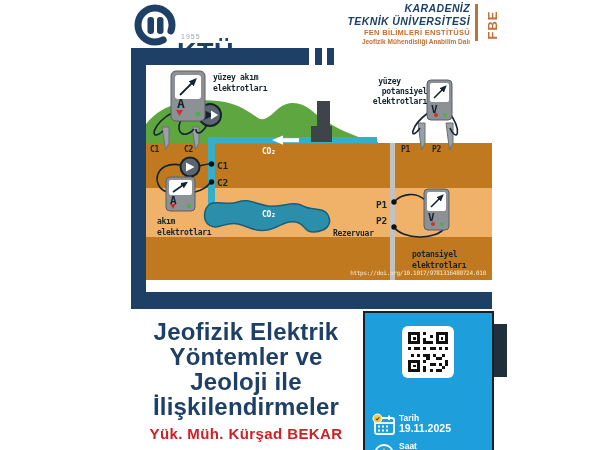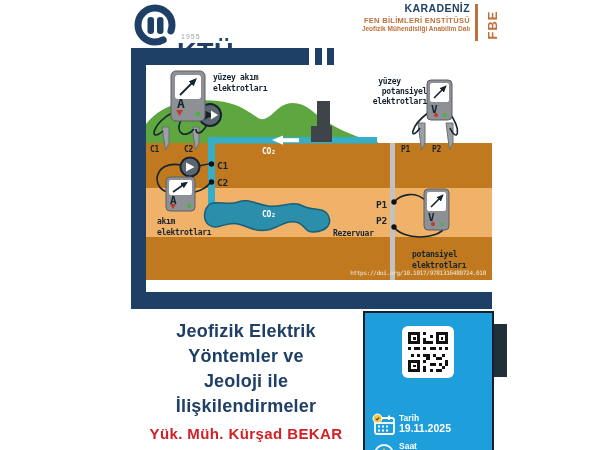--- a/index.html
+++ b/index.html
@@ -3,40 +3,40 @@
 <meta charset="utf-8">
 <style>
   html,body{margin:0;padding:0;background:#ffffff;}
   .stage{position:relative;width:600px;height:450px;overflow:hidden;background:#fff;
          font-family:"Liberation Sans",sans-serif;}
   .abs{position:absolute;}
   
   .ktu-wordmark{left:177px;top:4px;font-weight:bold;font-size:27px;color:var(--navy);letter-spacing:.5px;margin-top:34px;}
   .ktu-year{left:181px;top:33px;font-size:7px;color:#9aa4ad;letter-spacing:1px;}
   .hdr-block{right:130px;top:3px;width:220px;text-align:right;line-height:1;}
-  .hdr-uni{font-weight:bold;font-size:10.5px;color:var(--navy);letter-spacing:.4px;margin-bottom:2px;}
+  .hdr-uni{font-weight:bold;font-size:10.5px;color:var(--navy);letter-spacing:.4px;margin-bottom:2px;font-style:italic;}
   .hdr-inst{font-weight:bold;font-size:7.5px;color:var(--orange);letter-spacing:.3px;margin-top:3px;}
   .hdr-dept{font-weight:bold;font-size:6.5px;color:var(--orange);margin-top:2px;}
   .hdr-divider{left:475px;top:4px;width:2.5px;height:37px;background:var(--orange);}
   .fbe{left:478px;top:12px;width:34px;height:20px;font-weight:bold;font-size:13px;color:var(--orange);
        transform:rotate(-90deg);transform-origin:center;letter-spacing:1px;text-align:center;top:15px;}
   
   .bar{background:var(--navy);}
   
   .dlabel{position:absolute;font-family:"DejaVu Sans Mono",monospace;font-weight:bold;font-size:8px;
           color:#15232e;line-height:10px;z-index:3;letter-spacing:-0.3px;text-align:right;}
   .dlabel.white{color:#ffffff;}
   .dlabel.big{font-size:9.5px;line-height:13px;}
   .meter-letter{position:absolute;font-family:"DejaVu Sans Mono",monospace;font-weight:bold;
                 color:#15232e;z-index:4;}
   .citation{position:absolute;right:114px;top:269px;width:200px;text-align:right;z-index:3;
             font-family:"DejaVu Sans Mono",monospace;font-size:6px;color:#efe9dc;letter-spacing:-0.3px;}
   
   .title-block{left:126px;top:319px;width:240px;text-align:center;z-index:2;}
-  .title-line{font-weight:bold;font-size:18px;line-height:25px;color:var(--navy);letter-spacing:.2px;}
+  .title-line{font-weight:bold;font-size:24px;line-height:25px;color:var(--navy);letter-spacing:.2px;}
   .presenter{left:120px;top:425px;width:252px;text-align:center;font-weight:bold;font-size:15px;
              color:var(--red);letter-spacing:.4px;z-index:2;}
   .info-card{left:363px;top:311px;width:127px;height:160px;background:var(--cardblue);
              border:2px solid #13212c;z-index:3;}
   .card-tab{left:491px;top:324px;width:16px;height:53px;background:var(--charcoal);z-index:2;}
   .qr-panel{left:37px;top:13px;width:52px;height:52px;background:#fff;border-radius:6px;}
   .card-label{position:absolute;color:#fff;font-weight:bold;font-size:8.5px;line-height:9px;}
   .card-value{position:absolute;color:#fff;font-weight:bold;font-size:10.5px;line-height:11px;}
 </style>
 </head>
@@ -47,20 +47,21 @@
   <svg class="abs" style="left:132px;top:2px;" width="46" height="46" viewBox="0 0 46 46">
     <circle cx="23" cy="23" r="17" fill="none" stroke="#1e3f66" stroke-width="7" stroke-dasharray="95 12" stroke-dashoffset="-18" stroke-linecap="round"></circle>
     <rect x="15.5" y="15" width="6.5" height="17" rx="3" fill="#1e3f66"></rect>
     <rect x="25" y="15" width="6.5" height="17" rx="3" fill="#1e3f66"></rect>
   </svg>
   <div class="abs ktu-wordmark">KTÜ</div>
   <div class="abs ktu-year">1955</div>
 
   <div class="abs hdr-block">
     <div class="hdr-uni">KARADENİZ</div>
+    <div class="hdr-uni">TEKNİK ÜNİVERSİTESİ</div>
     <div class="hdr-inst">FEN BİLİMLERİ ENSTİTÜSÜ</div>
     <div class="hdr-dept">Jeofizik Mühendisliği Anabilim Dalı</div>
   </div>
   <div class="abs hdr-divider"></div>
   <div class="abs fbe">FBE</div>
 
   <div class="abs bar" style="left:131px;top:48px;width:15px;height:261px;"></div>
   <div class="abs bar" style="left:131px;top:48px;width:178px;height:17px;"></div>
   <div class="abs bar" style="left:315px;top:48px;width:7px;height:17px;"></div>
   <div class="abs bar" style="left:327px;top:48px;width:7px;height:17px;"></div>

